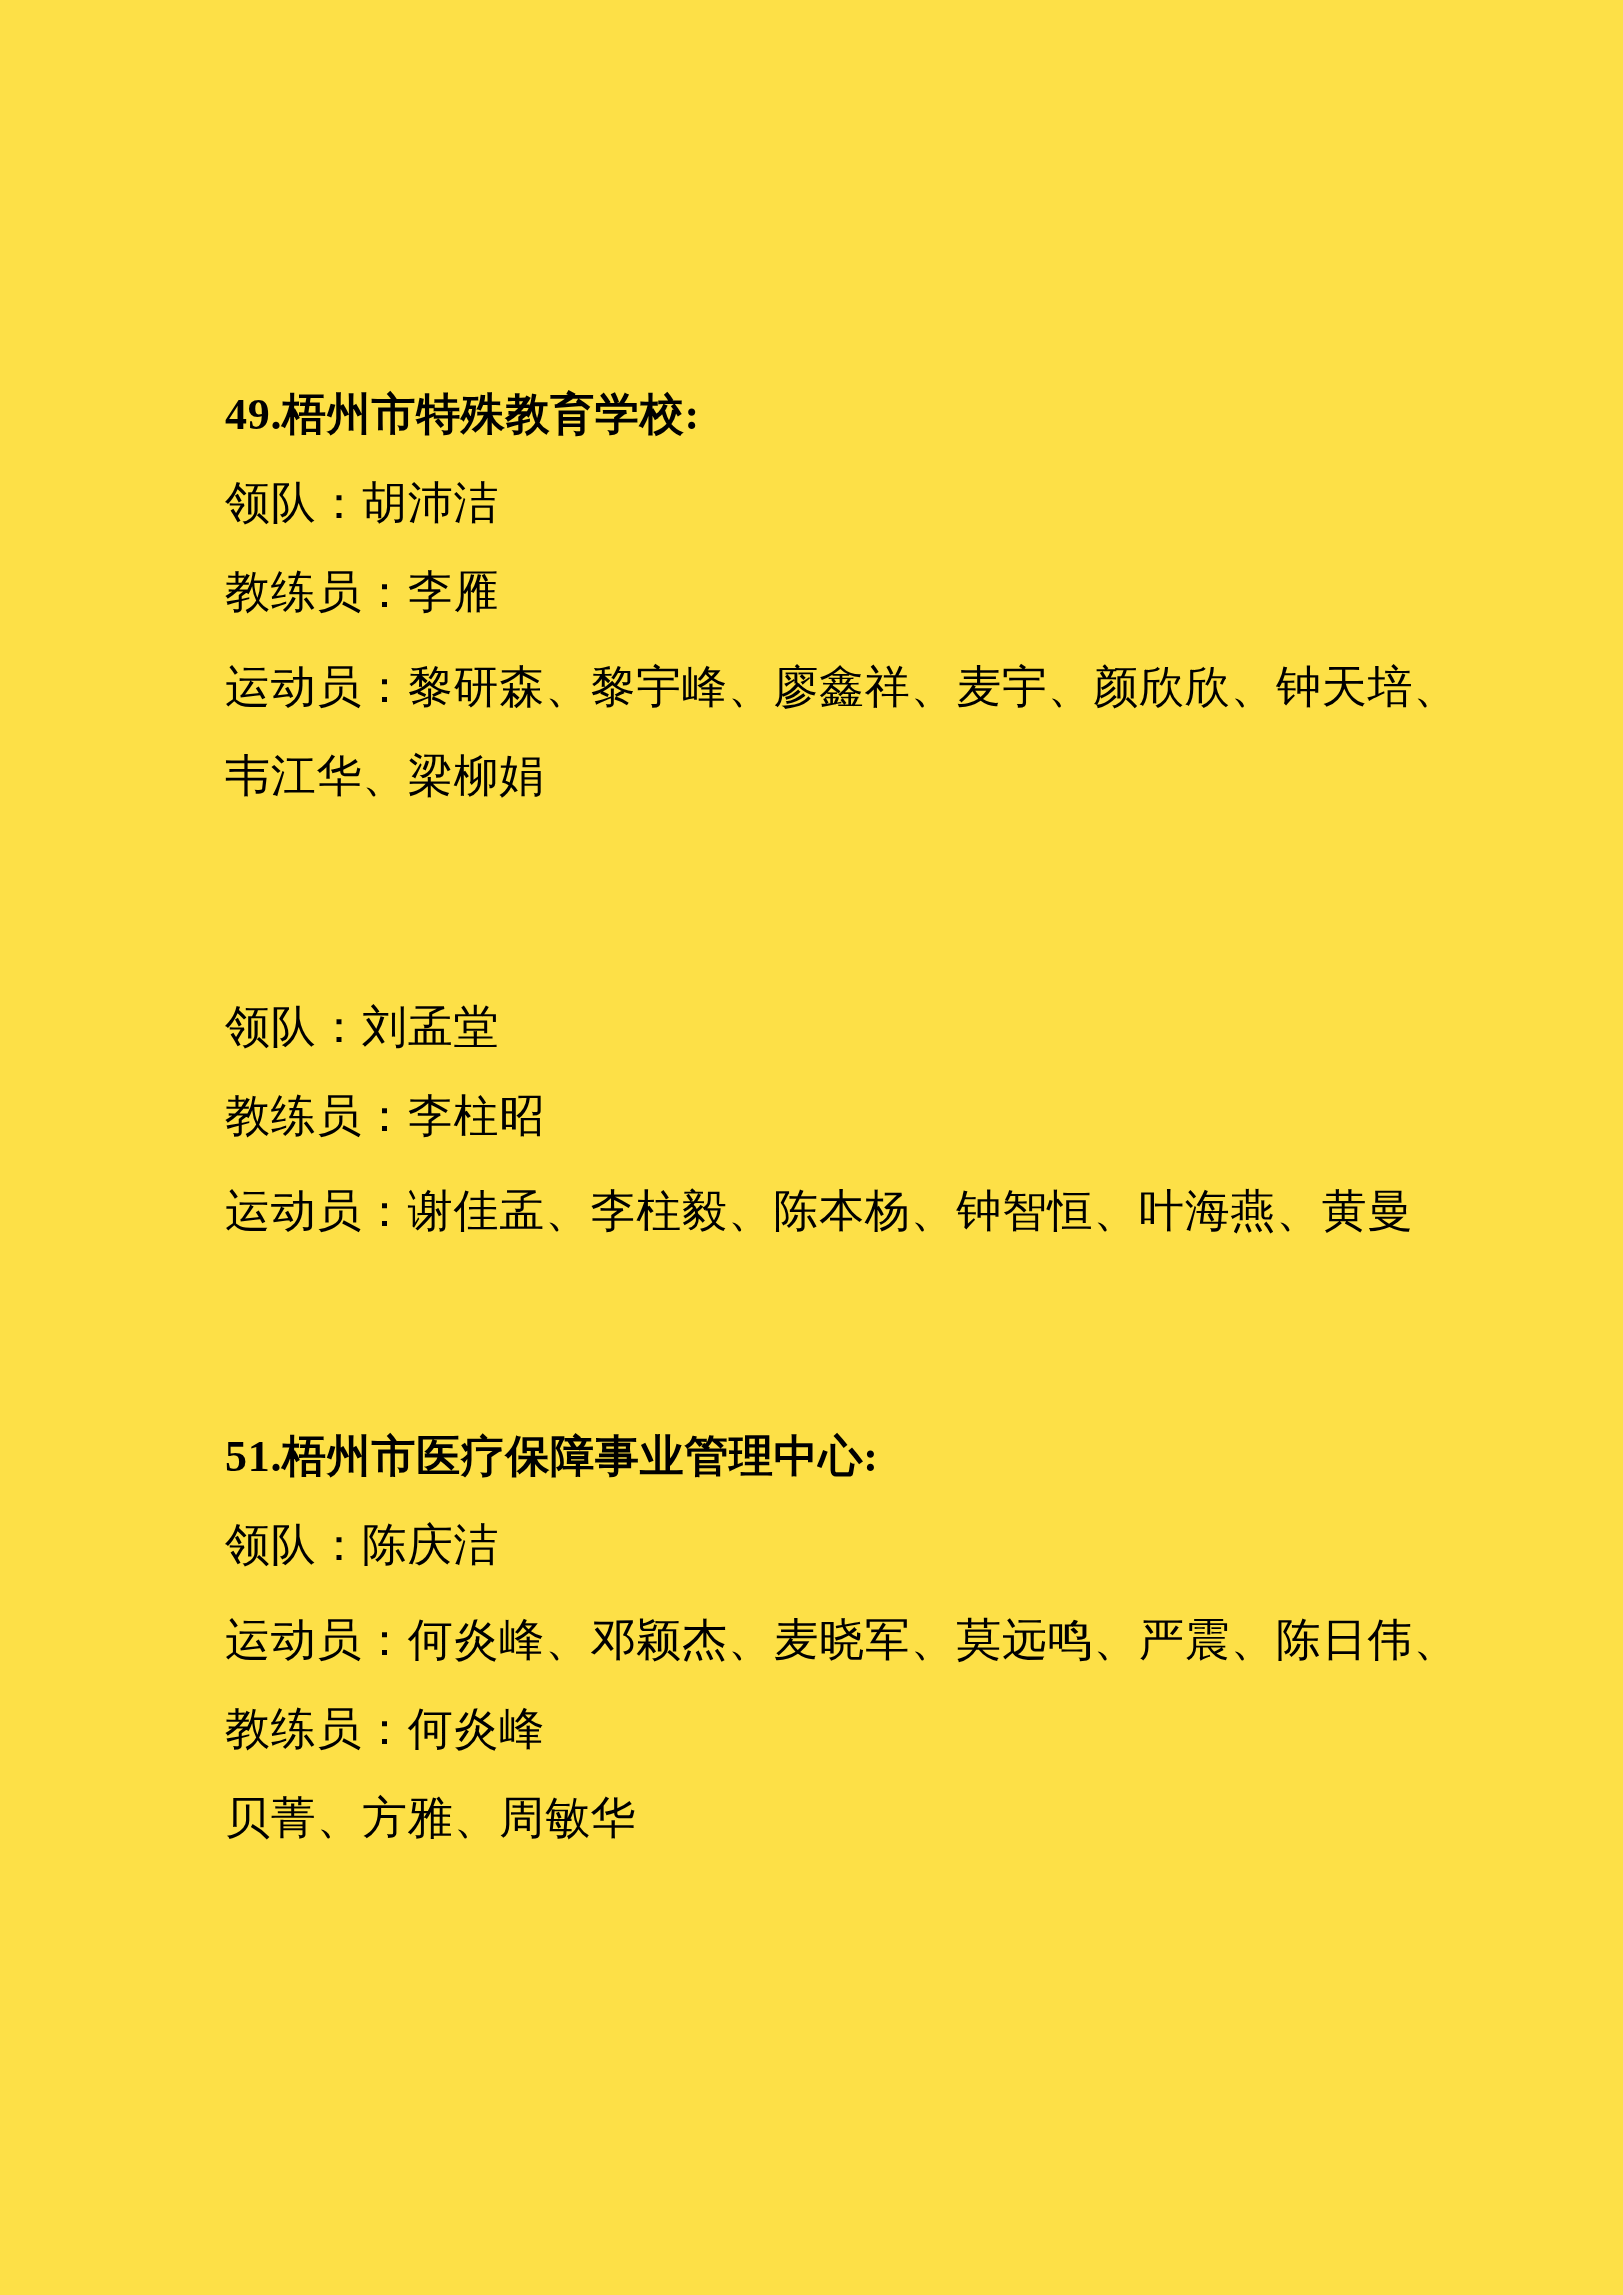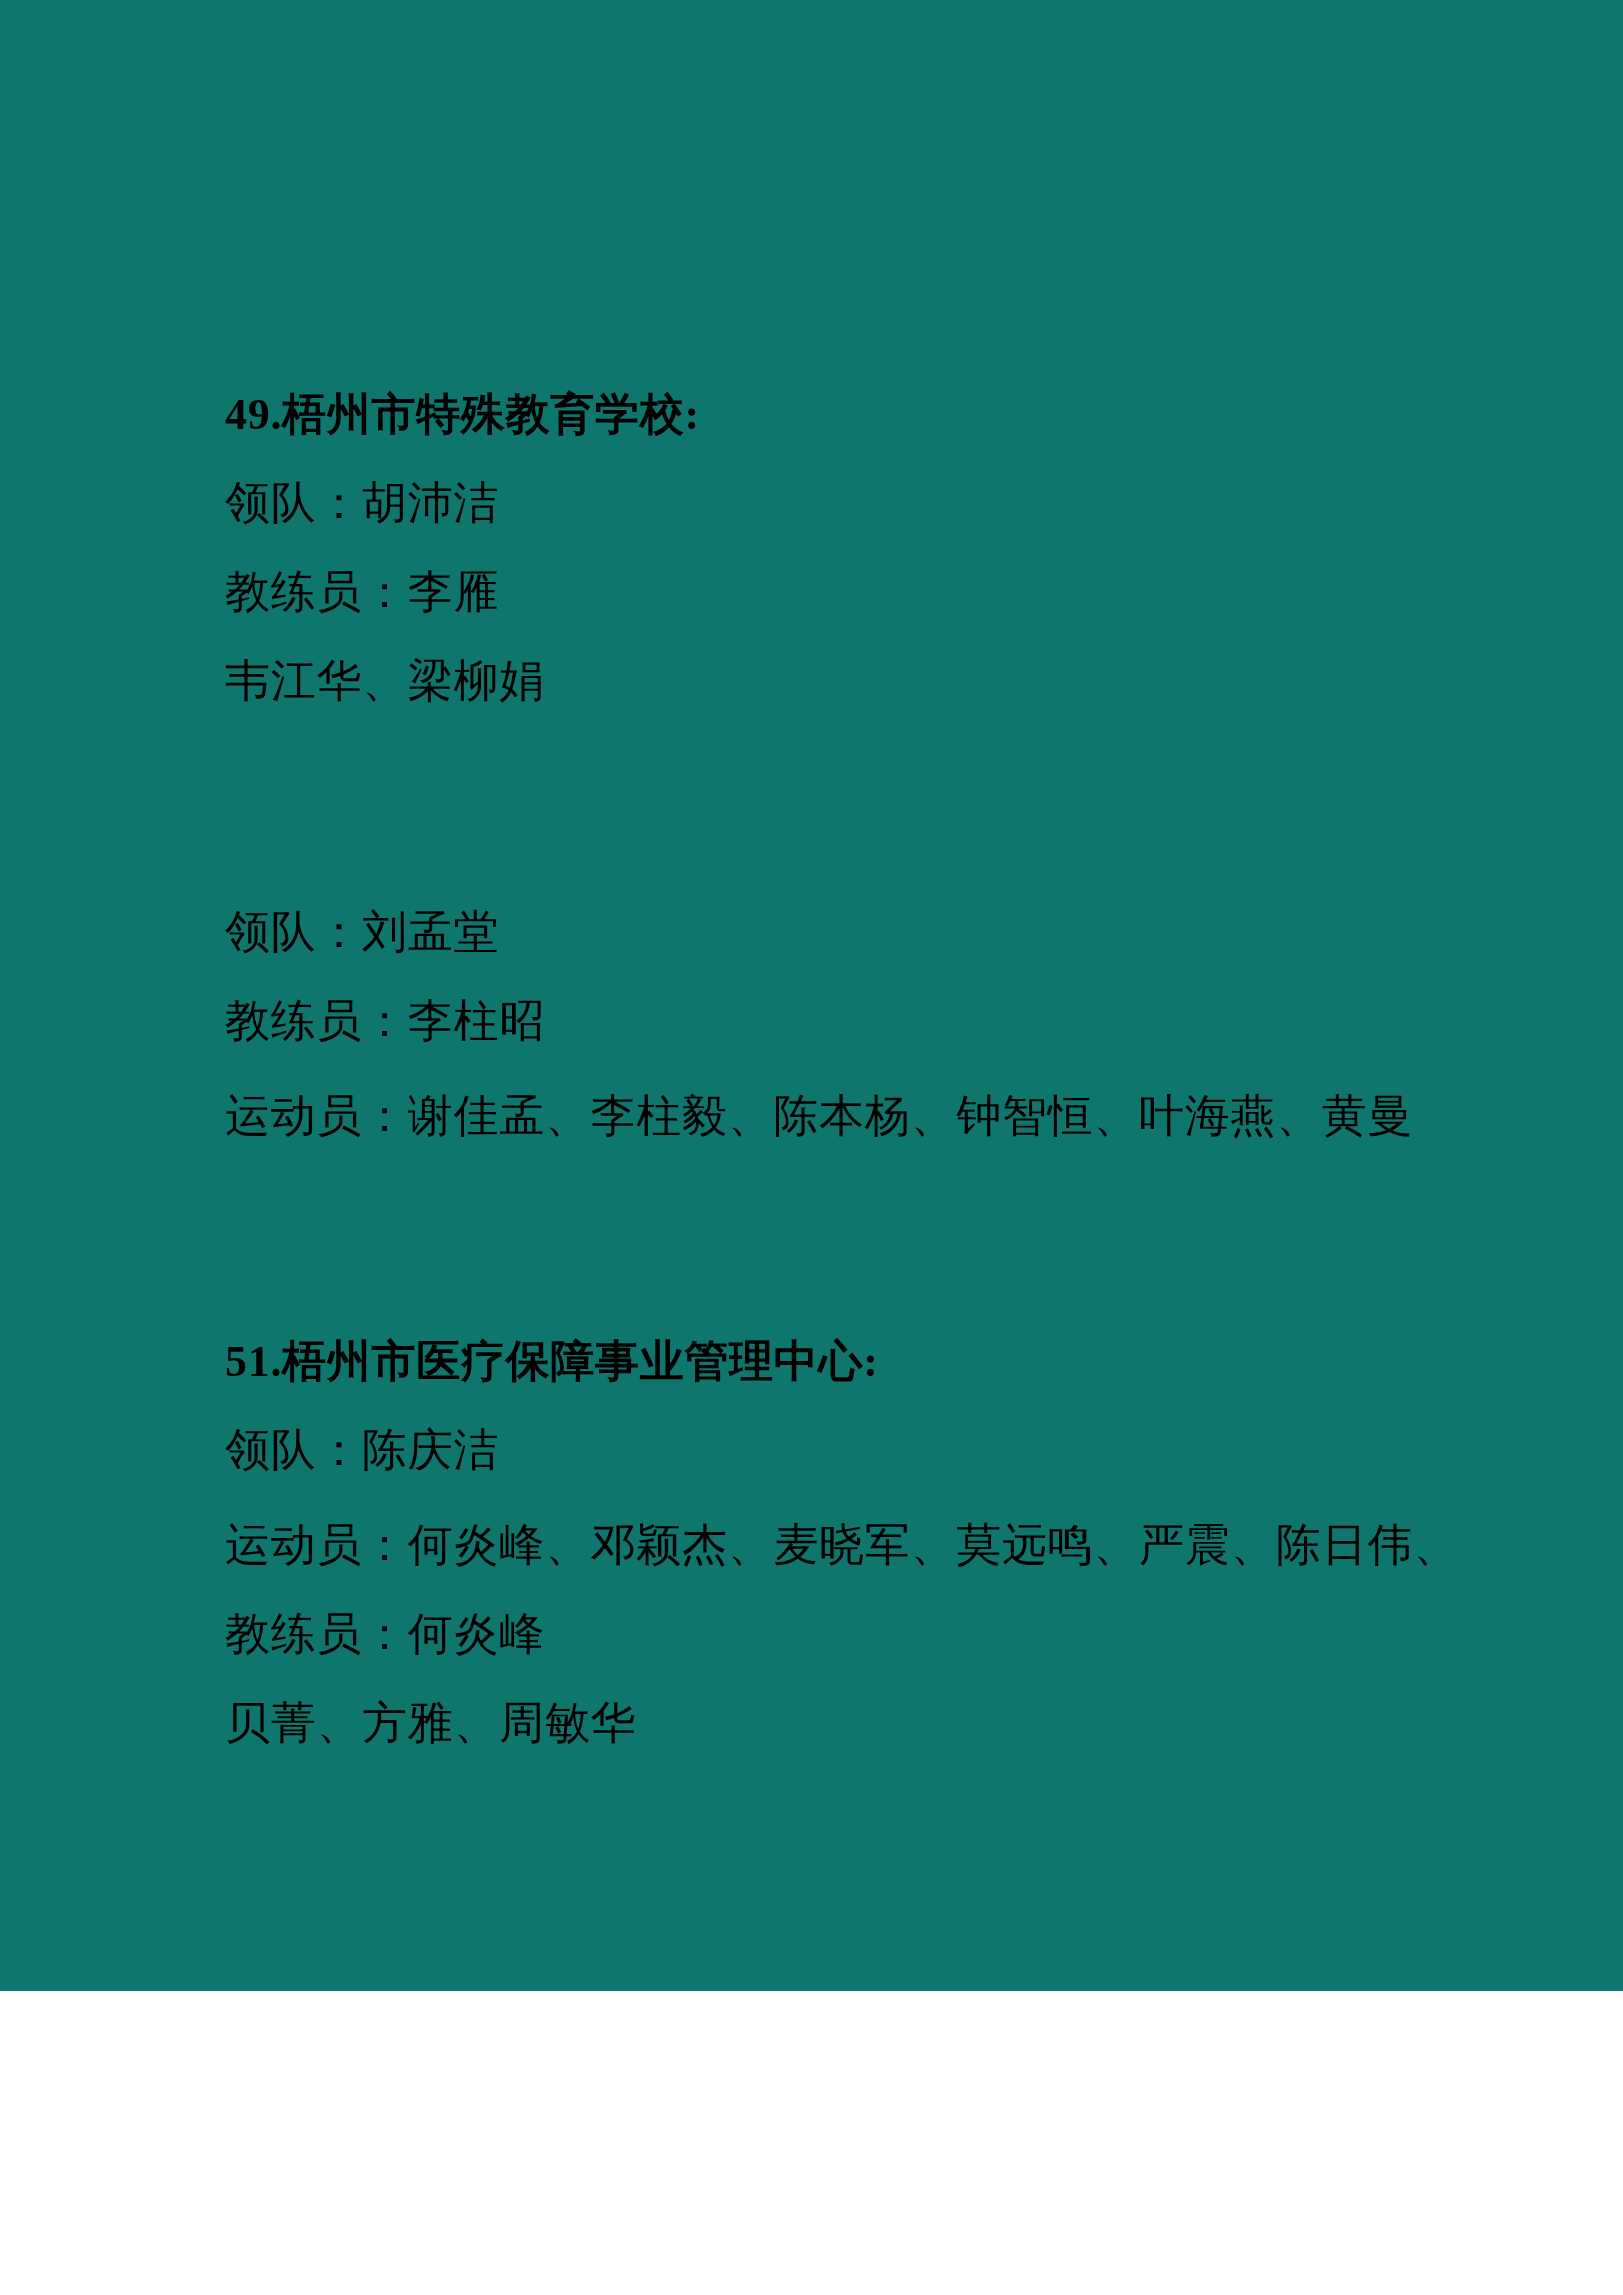--- a/index.html
+++ b/index.html
@@ -13,22 +13,22 @@
     position: relative;
     overflow: hidden;
     font-family: "Liberation Serif", "DejaVu Serif", serif;
     color: #000000;
   }
   .page {
     position: absolute;
     left: 0;
     top: 0;
     width: 1623px;
-    height: 1991px;
-    background: #0f766e;
+    height: 2295px;
+    background: #fde047;
   }
   .content {
     position: absolute;
     left: 225px;
     top: 0;
     width: 1191px;
   }
   .section {
     display: block;
   }
@@ -58,20 +58,21 @@
 </head>
 <body>
 
 <div class="page">
   <div class="content">
 
     <section class="section s0">
       <p class="heading">49.梧州市特殊教育学校:</p>
       <p class="line"><span>领队：</span><span>胡沛洁</span></p>
       <p class="line"><span>教练员：</span><span>李雁</span></p>
+      <p class="line athletes-first"><span>运动员：</span><span>黎研森、黎宇峰、廖鑫祥、麦宇、颜欣欣、钟天培、</span></p>
       <p class="line"><span>韦江华、梁柳娟</span></p>
     </section>
 
     <section class="section s1">
       <p class="line"><span>领队：</span><span>刘孟堂</span></p>
       <p class="line"><span>教练员：</span><span>李柱昭</span></p>
       <p class="line athletes-first"><span>运动员：</span><span>谢佳孟、李柱毅、陈本杨、钟智恒、叶海燕、黄曼</span></p>
     </section>
 
     <section class="section s2">

